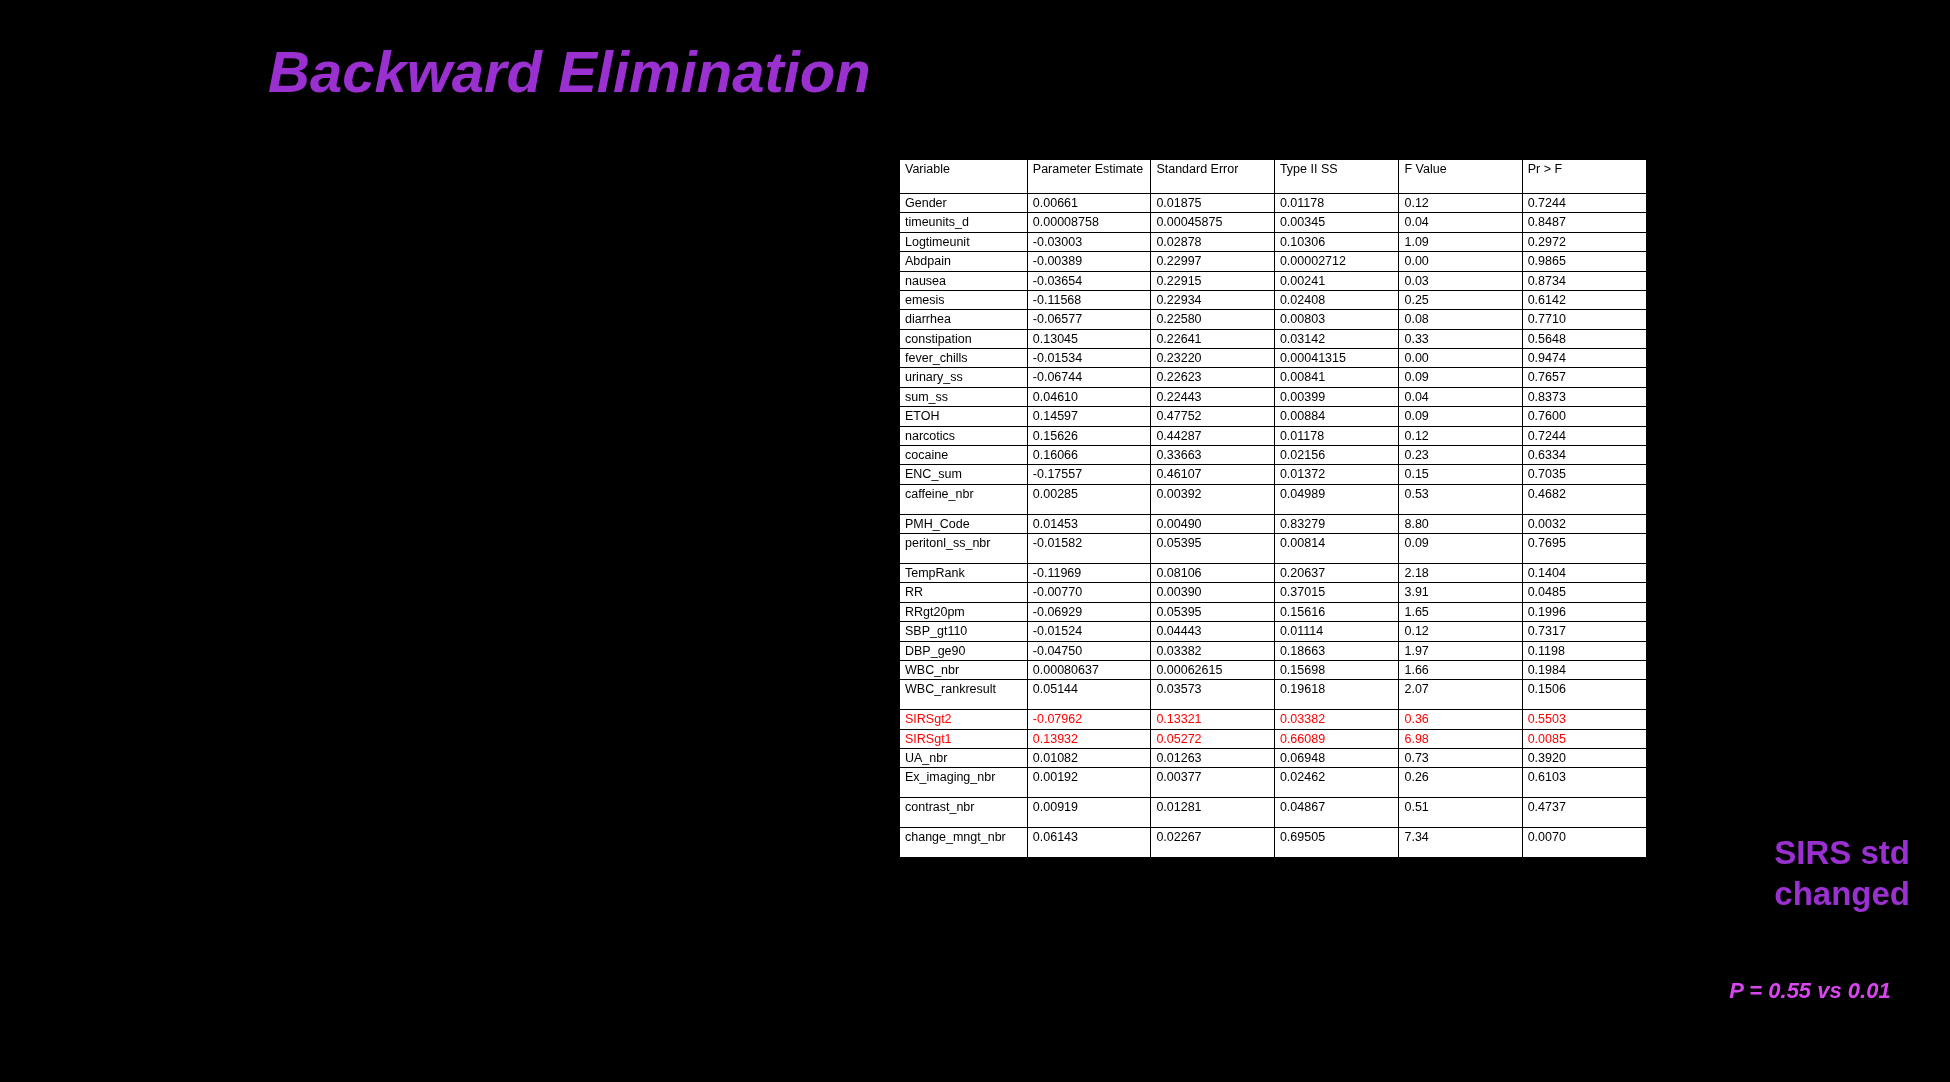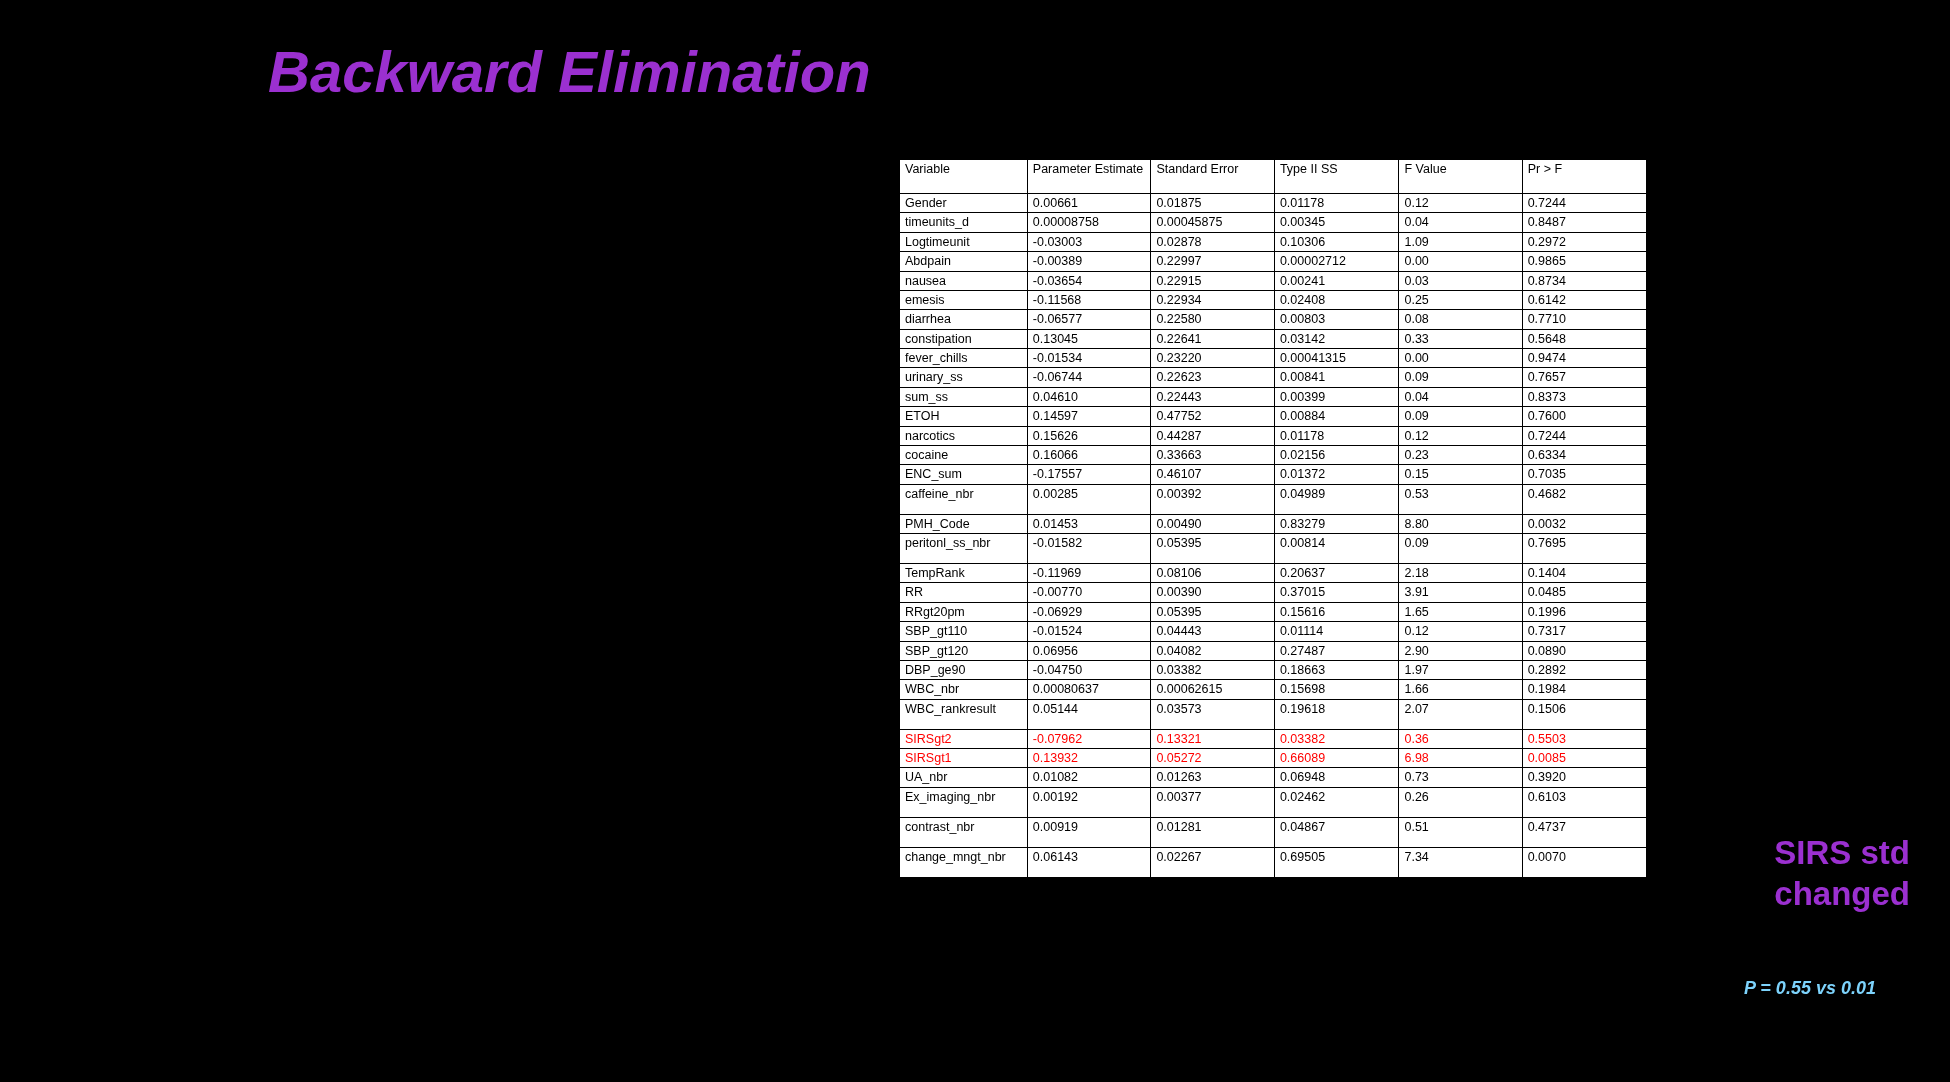--- a/index.html
+++ b/index.html
@@ -74,22 +74,22 @@
     font-size: 33px;
     font-weight: bold;
     line-height: 1.25;
   }
   .side-sub {
     position: absolute;
     left: 1690px;
     top: 978px;
     width: 240px;
     text-align: center;
-    color: #7dd3fc;
-    font-size: 18px;
+    color: #d946ef;
+    font-size: 22px;
     font-weight: bold;
     font-style: italic;
   }
 </style>
 </head>
 <body>
 
 <div class="slide-title">Backward Elimination</div>
 
 <div class="table-wrap">
@@ -283,34 +283,26 @@
         </tr>
         <tr>
           <td>SBP_gt110</td>
           <td>-0.01524</td>
           <td>0.04443</td>
           <td>0.01114</td>
           <td>0.12</td>
           <td>0.7317</td>
         </tr>
         <tr>
-          <td>SBP_gt120</td>
-          <td>0.06956</td>
-          <td>0.04082</td>
-          <td>0.27487</td>
-          <td>2.90</td>
-          <td>0.0890</td>
-        </tr>
-        <tr>
           <td>DBP_ge90</td>
           <td>-0.04750</td>
           <td>0.03382</td>
           <td>0.18663</td>
           <td>1.97</td>
-          <td>0.2892</td>
+          <td>0.1198</td>
         </tr>
         <tr>
           <td>WBC_nbr</td>
           <td>0.00080637</td>
           <td>0.00062615</td>
           <td>0.15698</td>
           <td>1.66</td>
           <td>0.1984</td>
         </tr>
         <tr class="tall">

